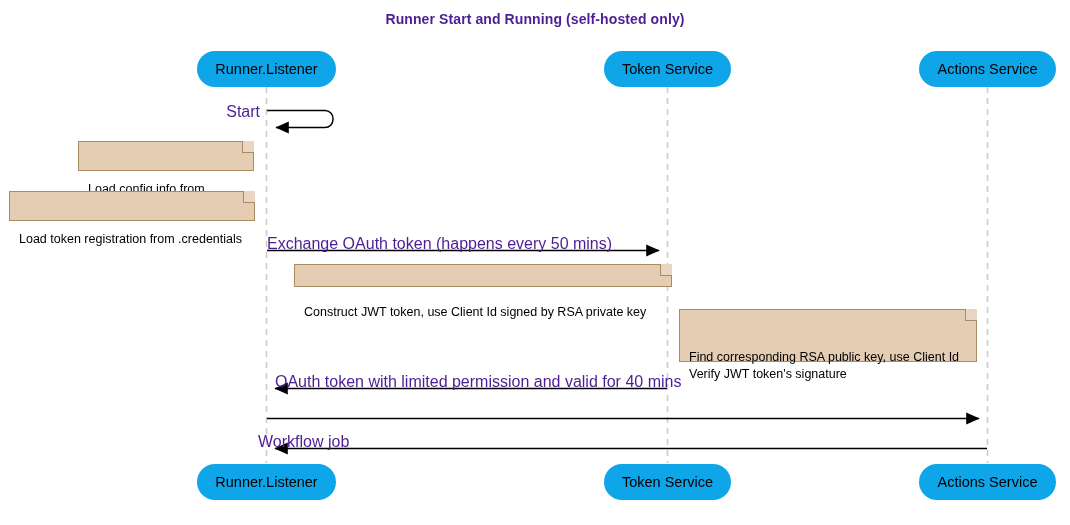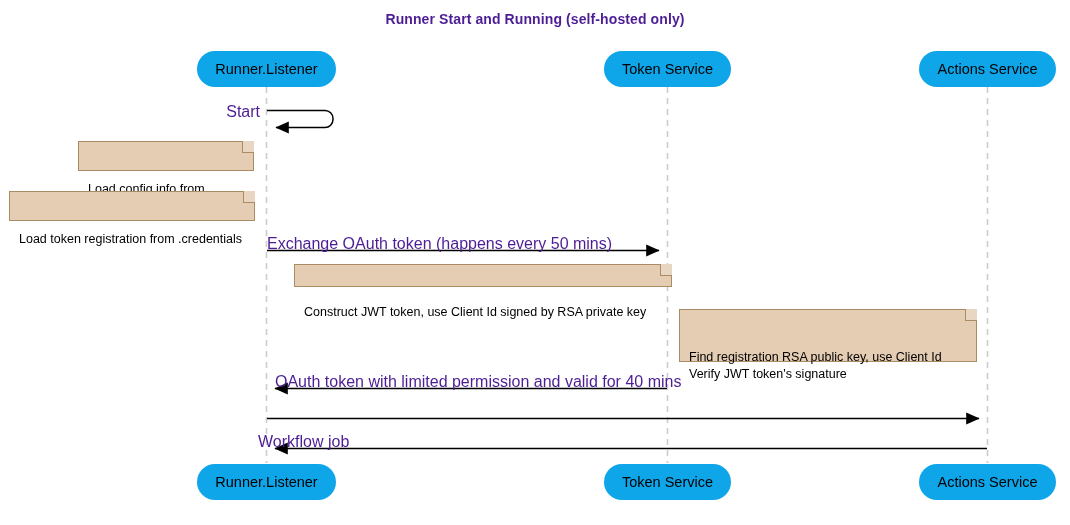--- a/index.html
+++ b/index.html
@@ -167,17 +167,17 @@
     <span>Load token registration from .credentials</span>
   </div>
 
   <div class="note" style="left:294px; top:264px; width:378px; height:23px;">
     <span class="fold"></span>
     <span>Construct JWT token, use Client Id signed by RSA private key</span>
   </div>
 
   <div class="note" style="left:679px; top:309px; width:298px; height:53px;">
     <span class="fold"></span>
-    <span>Find registration RSA public key, use Client Id
+    <span>Find corresponding RSA public key, use Client Id
 Verify JWT token's signature</span>
   </div>
 
 </div>
 
 </body></html>

